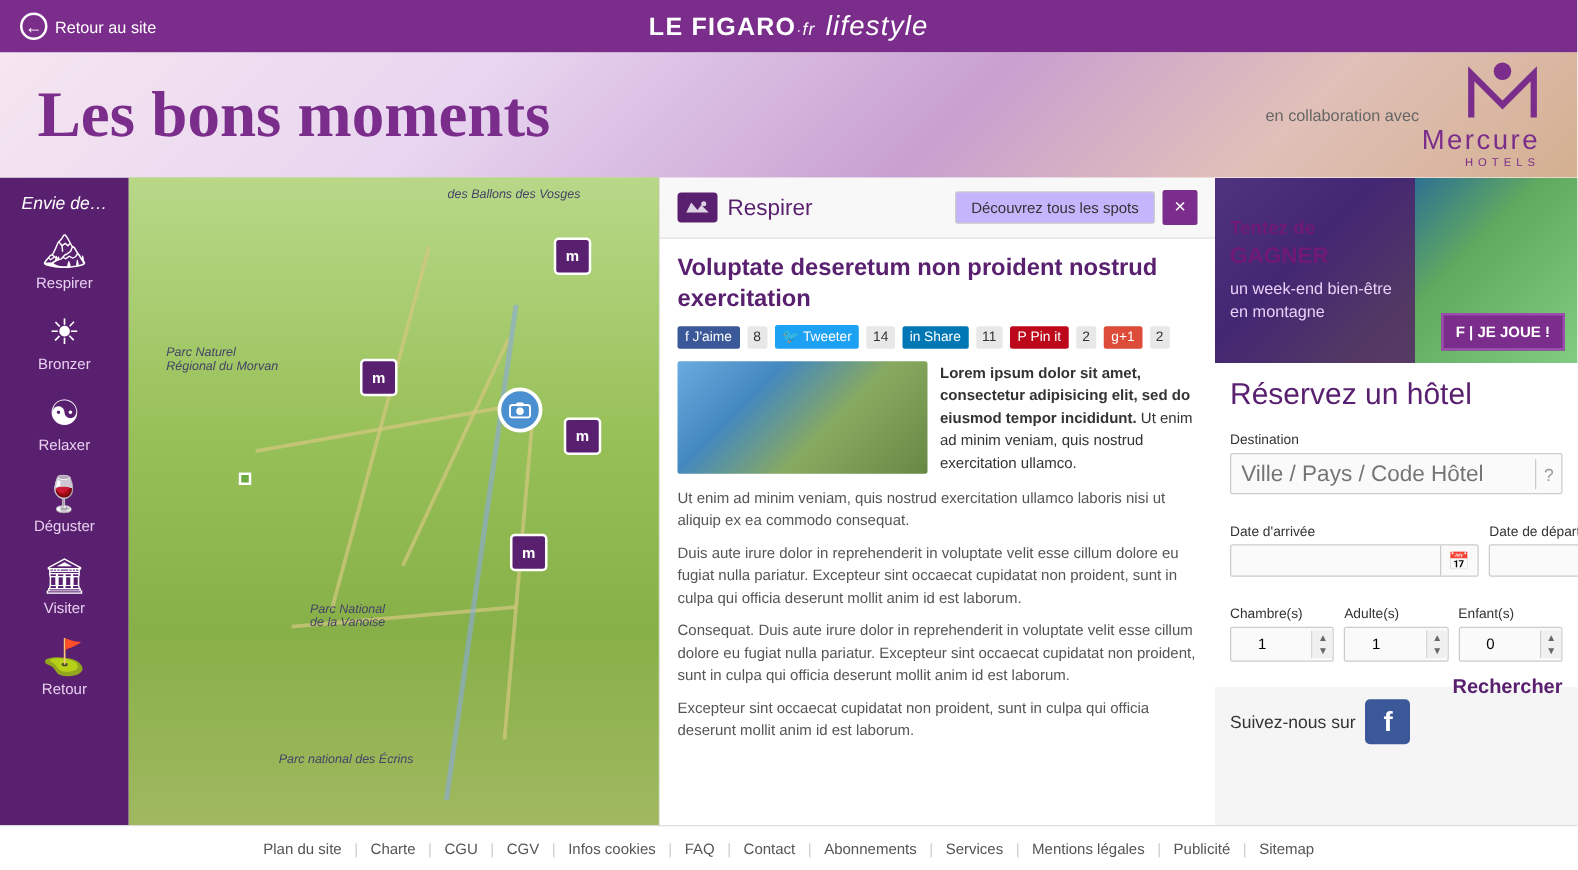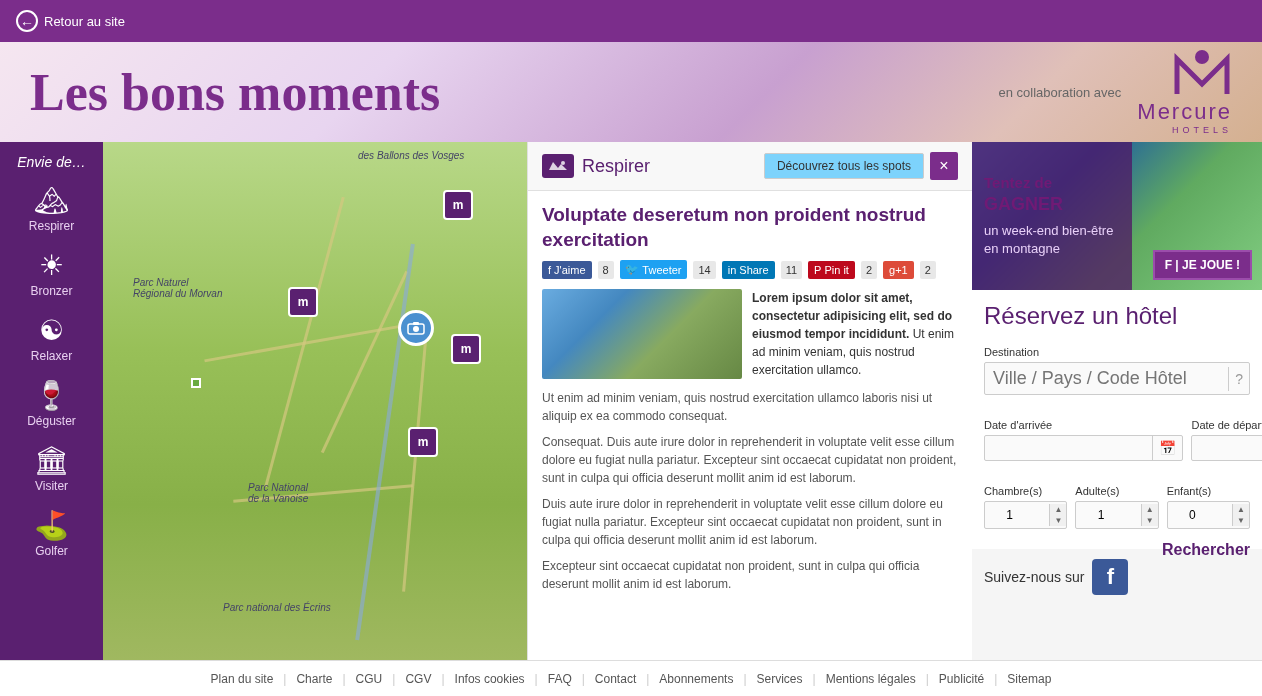--- a/index.html
+++ b/index.html
@@ -61,21 +61,21 @@
       font-size: 52px;
       color: #555;
       font-weight: 300;
     }
     #header-title span { color: #7b2d8b; font-weight: 600; font-family: Liberation Serif, serif; }
     #header-right {
       position: absolute;
       right: 30px;
       display: flex;
       align-items: center;
-      gap: 16px;
+      gap: 2px;
     }
     #collab-text { color: #666; font-size: 13px; }
     #mercure-logo {
       display: flex;
       flex-direction: column;
       align-items: flex-end;
     }
     #mercure-m {
       width: 60px;
       height: 50px;
@@ -182,21 +182,21 @@
       width: 32px;
       height: 24px;
       background: #5a2070;
       display: flex;
       align-items: center;
       justify-content: center;
       border-radius: 3px;
     }
     #panel-title-text { color: #5a2070; font-size: 18px; font-weight: 400; }
     #discover-btn {
-      background: #7dd3fc;
+      background: #c4b5fd;
       border: 1px solid #ccc;
       padding: 5px 12px;
       font-size: 12px;
       cursor: pointer;
       border-radius: 2px;
       color: #333;
     }
     #close-btn {
       background: #7b2d8b;
       color: #fff;
@@ -466,20 +466,23 @@
       opacity: 0.6;
     }
   </style>
 </head>
 <body>
 
 <div id="top-bar">
   <div id="back-link">
     <div id="back-arrow">←</div>
     <span>Retour au site</span>
+  </div>
+  <div id="top-logo">
+    <span class="figaro">LE FIGARO</span><span class="dot">·</span><span class="fr">fr</span><span class="lifestyle">lifestyle</span>
   </div>
 </div>
 
 <div id="header-banner">
   <div id="header-title">
     <span>Les bons </span><span>moments</span>
   </div>
   <div id="header-right">
     <span id="collab-text">en collaboration avec</span>
     <div id="mercure-logo">
@@ -514,21 +517,21 @@
     <div class="sidebar-item">
       <div class="sidebar-icon">🍷</div>
       <div class="sidebar-label">Déguster</div>
     </div>
     <div class="sidebar-item">
       <div class="sidebar-icon">🏛</div>
       <div class="sidebar-label">Visiter</div>
     </div>
     <div class="sidebar-item">
       <div class="sidebar-icon">⛳</div>
-      <div class="sidebar-label">Golfer</div>
+      <div class="sidebar-label">Retour</div>
     </div>
   </div>
 
   <div id="map-area">
     <div id="map-bg">
 
       <div class="map-road" style="width:3px;height:300px;left:200px;top:50px;transform:rotate(15deg);"></div>
       <div class="map-road" style="width:3px;height:200px;left:260px;top:120px;transform:rotate(25deg);"></div>
       <div class="map-road" style="width:200px;height:3px;left:100px;top:200px;transform:rotate(-10deg);"></div>
       <div class="map-road" style="width:3px;height:250px;left:310px;top:200px;transform:rotate(5deg);"></div>
@@ -606,22 +609,22 @@
 
     <div id="article-content">
       <div id="article-image-row">
         <div id="article-img"></div>
         <div id="article-excerpt">
           <strong>Lorem ipsum dolor sit amet, consectetur adipisicing elit, sed do eiusmod tempor incididunt.</strong>
           <span>Ut enim ad minim veniam, quis nostrud exercitation ullamco.</span>
         </div>
       </div>
       <p class="article-para">Ut enim ad minim veniam, quis nostrud exercitation ullamco laboris nisi ut aliquip ex ea commodo consequat.</p>
+      <p class="article-para">Duis aute irure dolor in reprehenderit in voluptate velit esse cillum dolore eu fugiat nulla pariatur. Excepteur sint occaecat cupidatat non proident, sunt in culpa qui officia deserunt mollit anim id est laborum.</p>
       <p class="article-para">Consequat. Duis aute irure dolor in reprehenderit in voluptate velit esse cillum dolore eu fugiat nulla pariatur. Excepteur sint occaecat cupidatat non proident, sunt in culpa qui officia deserunt mollit anim id est laborum.</p>
-      <p class="article-para">Duis aute irure dolor in reprehenderit in voluptate velit esse cillum dolore eu fugiat nulla pariatur. Excepteur sint occaecat cupidatat non proident, sunt in culpa qui officia deserunt mollit anim id est laborum.</p>
       <p class="article-para">Excepteur sint occaecat cupidatat non proident, sunt in culpa qui officia deserunt mollit anim id est laborum.</p>
     </div>
   </div>
 
   <div id="right-sidebar">
 
     <div id="promo-banner">
       <div id="promo-bg"></div>
       <div id="promo-text-overlay">
         <div id="promo-main">

